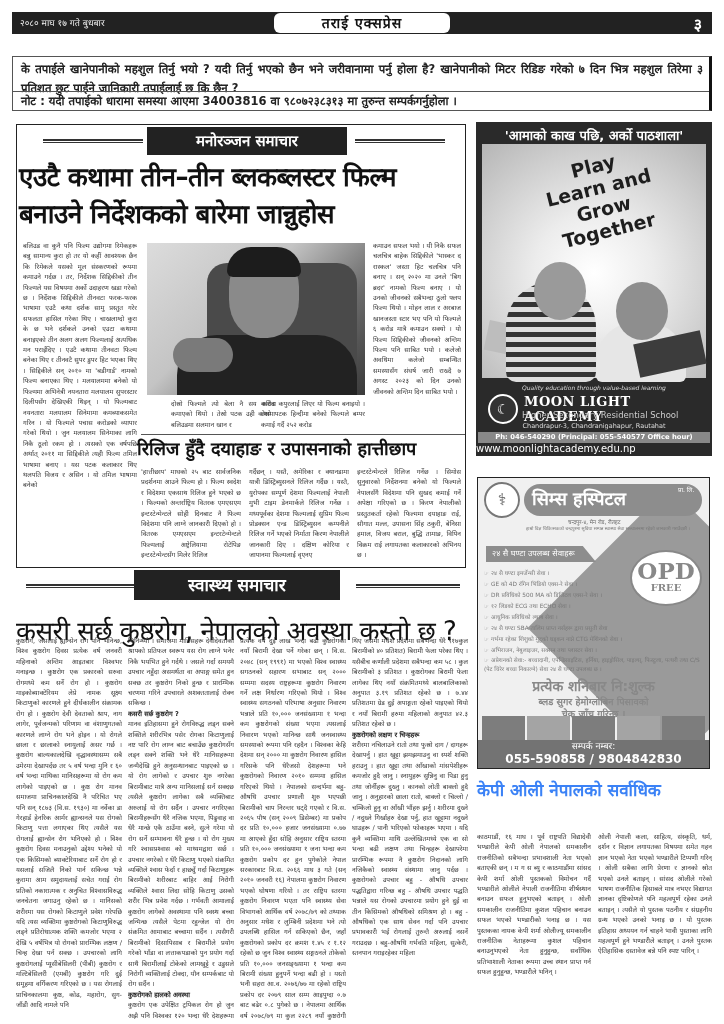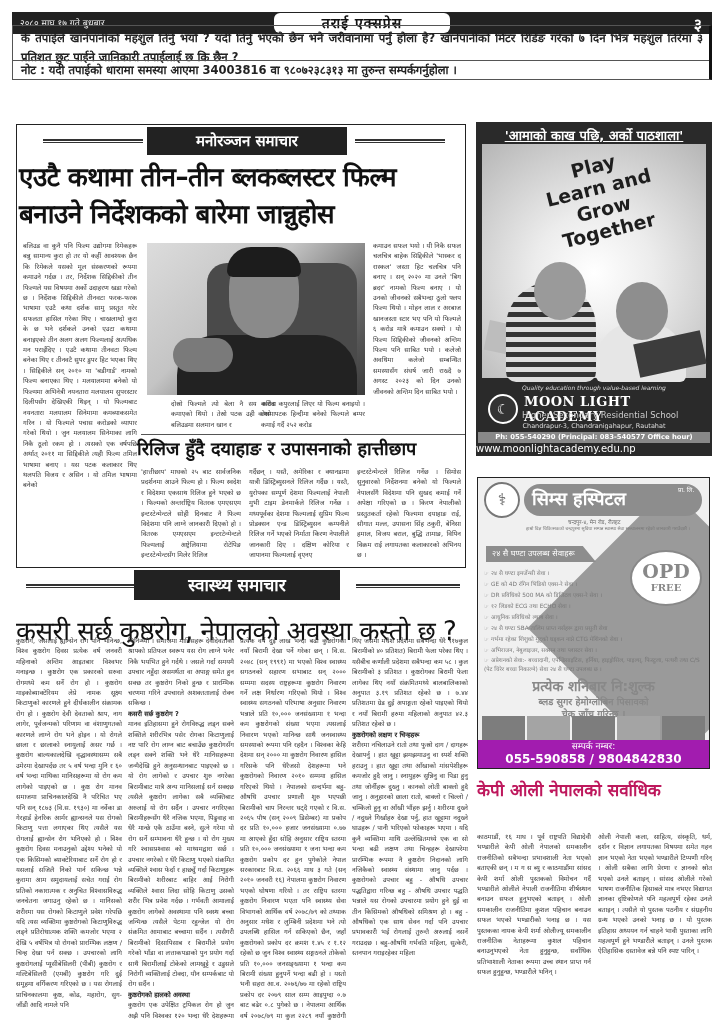--- a/index.html
+++ b/index.html
@@ -6,21 +6,21 @@
   html, body { width: 724px; height: 1024px; background: #ffffff; overflow: hidden; }
   body { font-family: "DejaVu Sans", sans-serif; color: #1a1a1a; position: relative; }
 
   
   .masthead { position: absolute; left: 12px; top: 12px; width: 700px; height: 22px; background: #222; color: #fff; }
   .masthead .date { position: absolute; left: 8px; top: 4px; font-size: 9px; color: #eee; }
   .masthead .paper { position: absolute; left: 262px; top: 1px; width: 176px; height: 20px; background: #fff; color: #111; border-radius: 6px; text-align: center; font-size: 14px; line-height: 20px; font-weight: bold; letter-spacing: 1px; }
   .masthead .page { position: absolute; right: 10px; top: 1px; font-size: 16px; font-weight: bold; color: #fff; }
 
   
-  .notice { position: absolute; left: 12px; top: 25px; width: 700px; height: 55px; border: 1px solid #555; border-right: 3px solid #111; }
+  .notice { position: absolute; left: 12px; top: 56px; width: 700px; height: 55px; border: 1px solid #555; border-right: 3px solid #111; }
   .notice .q { padding: 3px 6px 0 8px; font-size: 11.5px; line-height: 19px; font-weight: bold; color: #222; text-align: justify; }
   .notice .note { position: absolute; left: 0; right: 0; bottom: 0; height: 19px; border-top: 1px solid #555; padding: 0 6px 0 8px; font-size: 11.5px; line-height: 18px; font-weight: bold; color: #222; }
 
   
   .ent { position: absolute; left: 16px; top: 124px; width: 450px; height: 444px; border: 1.5px solid #222; }
   .sec-head { position: absolute; height: 28px; }
   .sec-head .rule { position: absolute; top: 12px; height: 4px; border-top: 2px solid #333; border-bottom: 1px solid #333; }
   .sec-head .label { position: absolute; top: 0; height: 28px; background: #222; color: #fff; font-size: 15px; line-height: 28px; text-align: center; font-weight: bold; }
   .ent-title { position: absolute; left: 2px; width: 446px; font-size: 26px; font-weight: bold; line-height: 38px; color: #111; white-space: nowrap; letter-spacing: -0.5px; }
   .col { position: absolute; font-size: 6.6px; line-height: 10.4px; color: #333; text-align: justify; overflow: hidden; }
@@ -32,21 +32,21 @@
   .photo .hands { position: absolute; left: 26px; top: 95px; width: 60px; height: 34px; border-radius: 20px; background: #7a7a7a; }
   .subhead { position: absolute; left: 120px; top: 285px; width: 326px; font-size: 18px; font-weight: bold; color: #111; white-space: nowrap; }
   .divider { position: absolute; height: 1px; background: #555; }
 
   
   .health-head { position: absolute; left: 16px; top: 570px; width: 450px; height: 30px; }
   .health-title { position: absolute; left: 16px; top: 612px; width: 454px; font-size: 26px; font-weight: normal; color: #111; white-space: nowrap; letter-spacing: -0.5px; }
 
   
   .ad1 { position: absolute; left: 476px; top: 122px; width: 236px; height: 334px; background: #2a2a2a; overflow: hidden; }
-  .ad1 .tag { position: absolute; left: 0; right: 0; top: 4px; text-align: center; color: #fff; font-size: 13px; font-weight: bold; text-decoration: underline; }
+  .ad1 .tag { position: absolute; left: 0; right: 0; top: 4px; text-align: center; color: #fff; font-size: 13px; font-weight: bold; }
   .ad1 .burst { position: absolute; left: 6px; top: 22px; width: 224px; height: 234px; background: radial-gradient(circle at 50% 55%, #ffffff 0%, #ececec 35%, #cfcfcf 70%, #b5b5b5 100%); }
   .ad1 .slogan { position: absolute; left: 60px; top: 32px; width: 130px; transform: rotate(-14deg); font-size: 19px; font-weight: bold; color: #1e1e1e; line-height: 22px; text-align: center; font-family: "DejaVu Sans", sans-serif; }
   .ad1 .kid1 { position: absolute; left: 30px; top: 160px; width: 90px; height: 100px; border-radius: 45px 45px 10px 10px; background: repeating-linear-gradient(180deg,#333 0 5px,#ddd 5px 10px); }
   .ad1 .kid1h { position: absolute; left: 58px; top: 140px; width: 52px; height: 58px; border-radius: 50%; background: #9a9a9a; }
   .ad1 .kid2 { position: absolute; left: 120px; top: 200px; width: 90px; height: 60px; border-radius: 40px 40px 6px 6px; background: #e6e6e6; }
   .ad1 .kid2h { position: absolute; left: 140px; top: 160px; width: 52px; height: 58px; border-radius: 50%; background: #8e8e8e; }
   .ad1 .book1 { position: absolute; left: 10px; top: 205px; width: 70px; height: 30px; background: #bdbdbd; transform: rotate(12deg); }
   .ad1 .book2 { position: absolute; left: 160px; top: 215px; width: 68px; height: 34px; background: #3c3c3c; transform: rotate(-12deg); }
   .ad1 .tagline { position: absolute; left: 0; right: 0; top: 262px; text-align: center; font-size: 6px; color: #ddd; font-style: italic; }
   .ad1 .logo { position: absolute; left: 12px; top: 272px; width: 30px; height: 30px; border-radius: 50%; border: 2px solid #fff; background: #333; color: #fff; font-size: 14px; text-align: center; line-height: 26px; }
@@ -61,33 +61,33 @@
   .ad2 .logo { position: absolute; left: 6px; top: 4px; width: 36px; height: 36px; border-radius: 50%; border: 2px solid #777; background: #fff; text-align: center; line-height: 32px; font-size: 16px; color: #555; }
   .ad2 .hname { position: absolute; left: 46px; top: 6px; width: 178px; height: 32px; background: #8d8d8d; border-radius: 16px; color: #fff; font-size: 18px; font-weight: bold; padding-left: 8px; line-height: 30px; }
   .ad2 .pl { position: absolute; left: 200px; top: 8px; font-size: 6px; color: #fff; line-height: 8px; }
   .ad2 .loc { position: absolute; left: 90px; top: 40px; font-size: 5.5px; color: #666; }
   .ad2 .blurb { position: absolute; left: 40px; top: 48px; width: 180px; font-size: 4.5px; color: #777; text-align: center; line-height: 6px; }
   .ad2 .svc-head { position: absolute; left: 8px; top: 68px; width: 110px; height: 16px; background: #8d8d8d; color: #fff; font-size: 8px; line-height: 16px; padding-left: 6px; clip-path: polygon(0 0, 88% 0, 100% 100%, 0 100%); }
   .ad2 ul { position: absolute; left: 6px; top: 90px; width: 220px; list-style: none; }
   .ad2 li { font-size: 5.8px; line-height: 11px; color: #777; white-space: nowrap; overflow: hidden; }
   .ad2 li::before { content: "☞ "; color: #999; }
   .ad2 .opd { position: absolute; left: 152px; top: 72px; width: 72px; height: 56px; border-radius: 50%; background: #fff; border: 2px solid #888; text-align: center; }
-  .ad2 .opd .o1 { font-family: "DejaVu Serif", serif; font-weight: bold; font-size: 19px; color: #888; line-height: 22px; margin-top: 8px; }
+  .ad2 .opd .o1 { font-family: "DejaVu Serif", serif; font-weight: bold; font-size: 23px; color: #888; line-height: 22px; margin-top: 8px; }
   .ad2 .opd .o2 { font-family: "DejaVu Serif", serif; font-weight: bold; font-size: 10px; color: #888; }
   .ad2 .free-head { position: absolute; left: 0; right: 0; top: 198px; text-align: center; font-size: 14px; color: #888; font-weight: bold; }
   .ad2 .free-sub { position: absolute; left: 0; right: 0; top: 218px; text-align: center; font-size: 9.5px; color: #888; font-weight: bold; line-height: 12px; }
   .ad2 .strip { position: absolute; left: 4px; right: 4px; top: 246px; height: 24px; display: flex; gap: 2px; }
   .ad2 .strip div { flex: 1; background: #7d7d7d; }
   .ad2 .strip div:nth-child(even) { background: #a4a4a4; }
-  .ad2 .contact { position: absolute; left: 0; right: 0; top: 262px; height: 30px; background: #a21caf; text-align: center; color: #fff; }
+  .ad2 .contact { position: absolute; left: 0; right: 0; top: 262px; height: 30px; background: #737373; text-align: center; color: #fff; }
   .ad2 .contact .c1 { font-size: 9px; line-height: 12px; }
   .ad2 .contact .c2 { font-size: 12px; font-weight: bold; line-height: 14px; }
 
   
-  .oli-title { position: absolute; left: 477px; top: 778px; width: 240px; font-size: 17px; font-weight: bold; color: #be185d; line-height: 25px; white-space: nowrap; }
+  .oli-title { position: absolute; left: 477px; top: 778px; width: 240px; font-size: 17px; font-weight: bold; color: #3b82f6; line-height: 25px; white-space: nowrap; }
 </style>
 </head>
 <body>
 
 <div class="masthead">
   <span class="date">२०८० माघ १७ गते बुधबार</span>
   <span class="paper">तराई एक्सप्रेस</span>
   <span class="page">३</span>
 </div>
 
@@ -162,21 +162,21 @@
   <div class="kid1"></div>
   <div class="kid1h"></div>
   <div class="kid2"></div>
   <div class="kid2h"></div>
   <div class="book2"></div>
   <div class="tagline">Quality education through value-based learning</div>
   <div class="logo">☾</div>
   <div class="name">MOON LIGHT ACADEMY</div>
   <div class="sub">Higher Secondary Residential School</div>
   <div class="addr">Chandrapur-3, Chandranigahapur, Rautahat</div>
-  <div class="phone">Ph: 055-540290 (Principal: 083-540577 Office hour)</div>
+  <div class="phone">Ph: 046-540290 (Principal: 055-540577 Office hour)</div>
   <div class="web">www.moonlightacademy.edu.np</div>
 </div>
 
 <div class="ad2">
   <div class="diag"></div>
   <div class="logo">⚕</div>
   <div class="hname">सिम्स हस्पिटल</div>
   <div class="pl">प्रा. लि.</div>
   <div class="loc">चन्द्रपुर-४, मेन रोड, रौतहट</div>
   <div class="blurb">हाम्रो विज्ञ चिकित्सकको चन्द्रपुरमा सुविधा सम्पन्न स्वास्थ्य सेवा सञ्चालनमा रहेको जानकारी गराउँदछौं ।</div>

